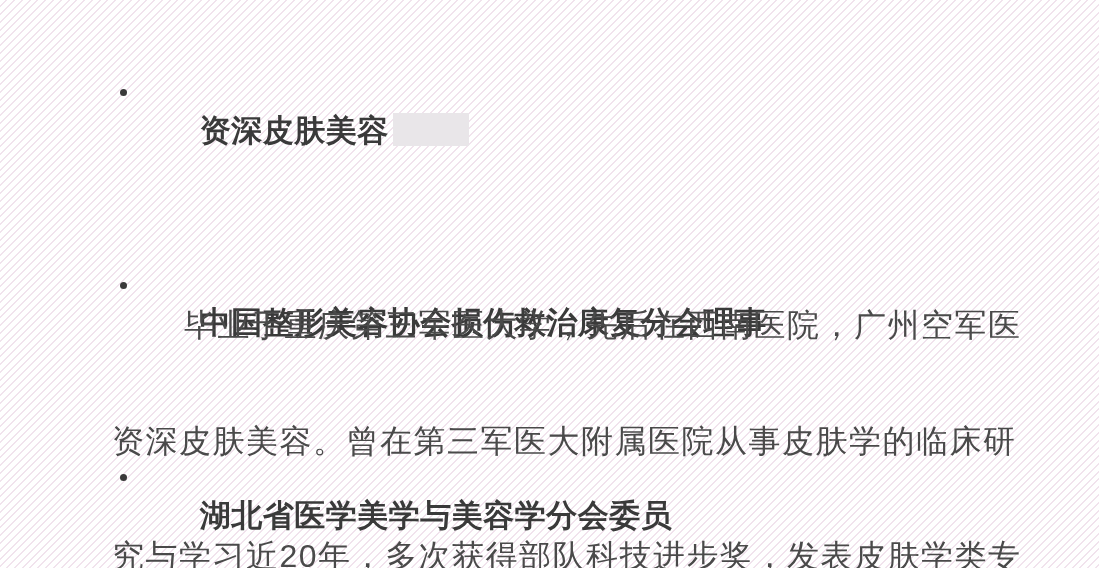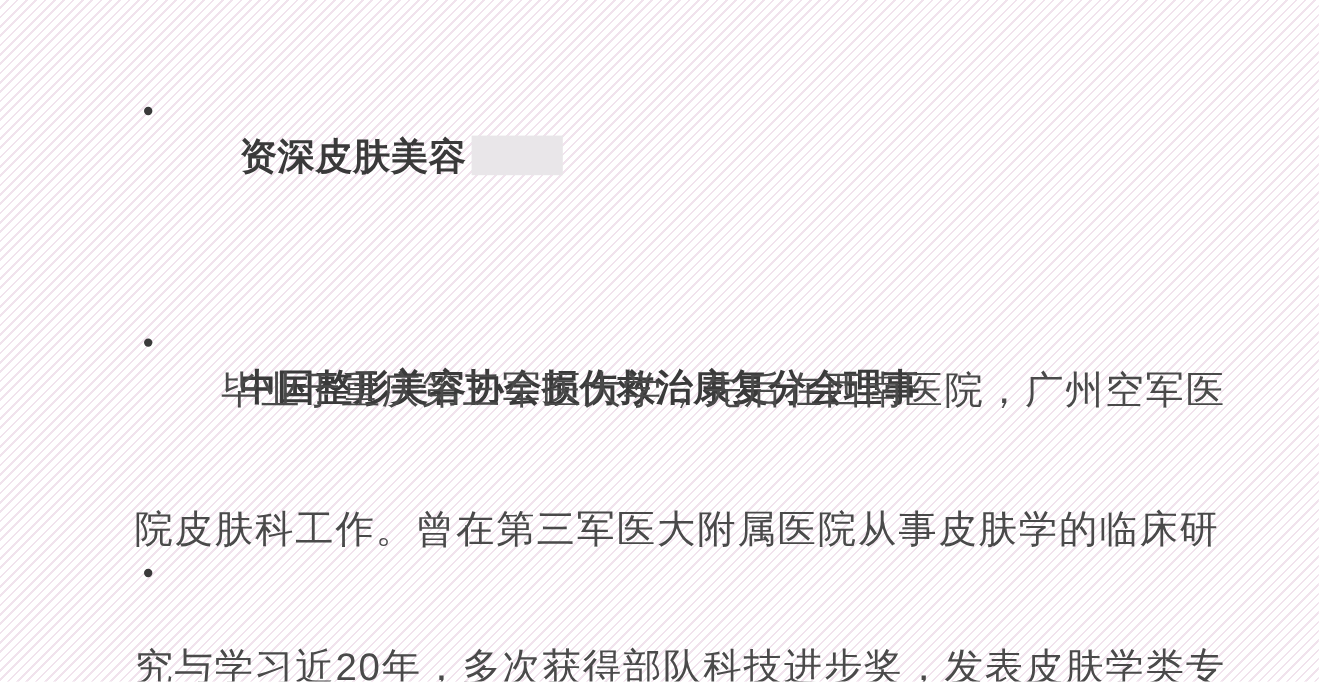--- a/index.html
+++ b/index.html
@@ -69,29 +69,29 @@
 <div class="panel">
 
   <ul class="cred-list">
     <li class="cred-item">
       <span class="bullet-dot"></span><span>资深皮肤美容</span><span class="redacted-block"></span>
     </li>
     <li class="cred-item">
       <span class="bullet-dot"></span><span>中国整形美容协会损伤救治康复分会理事</span>
     </li>
     <li class="cred-item">
-      <span class="bullet-dot"></span>
+      <span class="bullet-dot"></span><span>湖北省医学美学与美容学分会委员</span>
     </li>
     
     
   </ul>
 
   <div class="bio-block">
     <div class="bio-line first">毕业于重庆第三军医大学，先后在西南医院，广州空军医</div>
-    <div class="bio-line">院皮肤科工作。曾在第三军医大附属医院从事皮肤学的临床研</div>
+    <div class="bio-line">资深皮肤美容。曾在第三军医大附属医院从事皮肤学的临床研</div>
     <div class="bio-line">究与学习近20年，多次获得部队科技进步奖，发表皮肤学类专</div>
     
     
     
     
     
     
   </div>
 
 </div>

